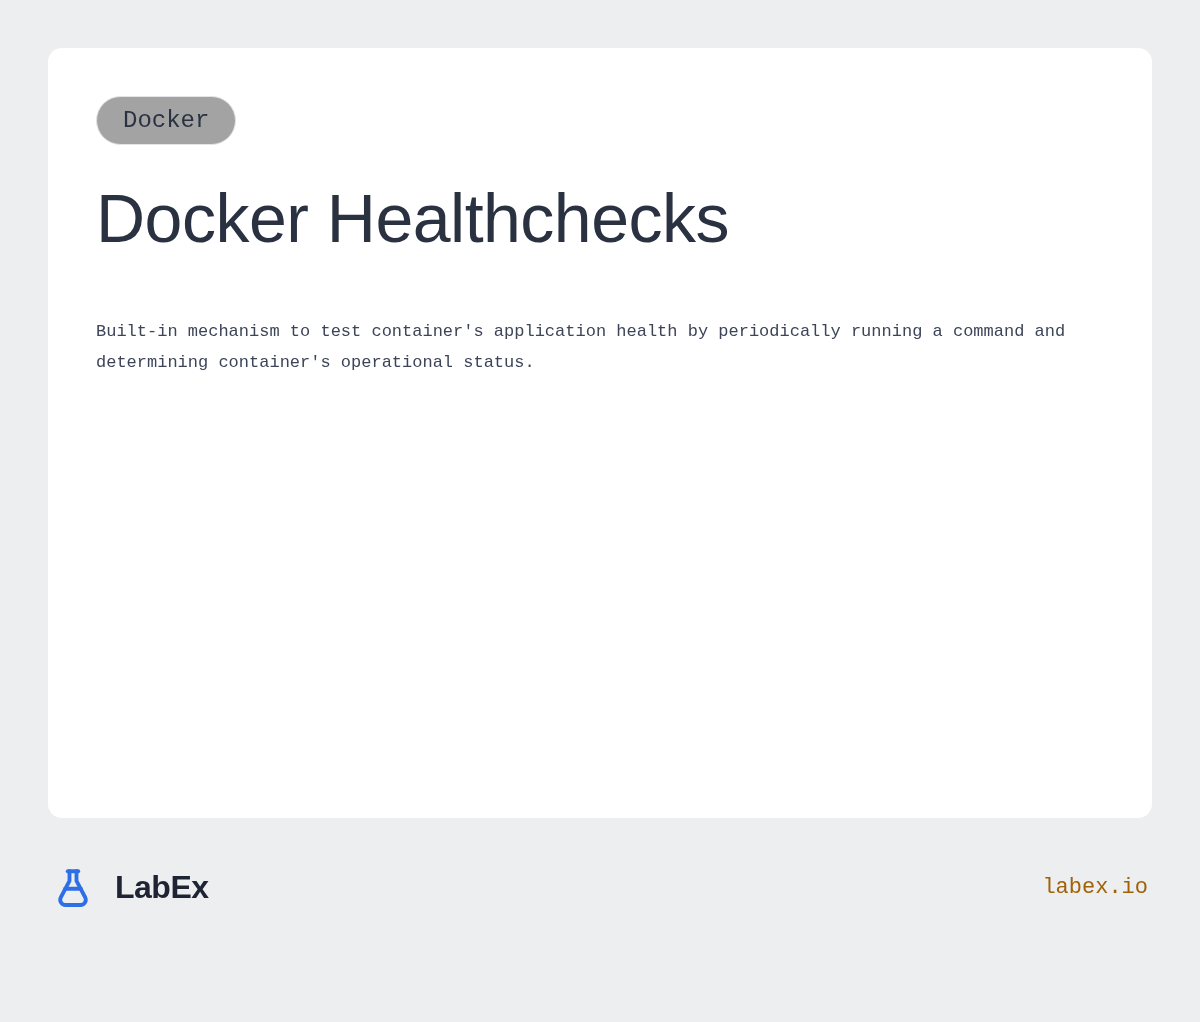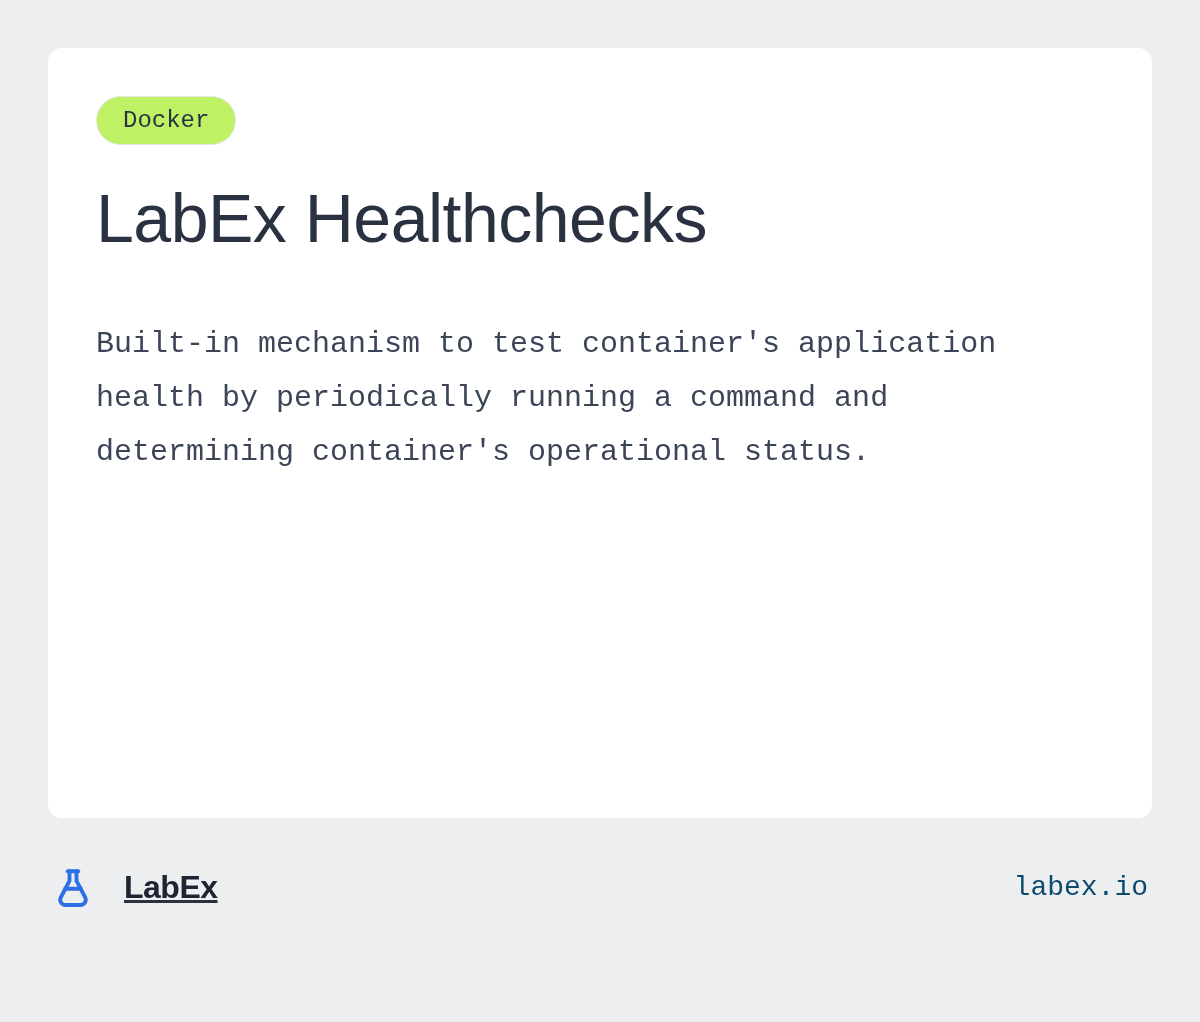--- a/index.html
+++ b/index.html
@@ -11,39 +11,39 @@
       color:#2a3242;
     }
     .card {
       background:#fff;
       border-radius:14px;
       padding:48px;
       min-height:770px;
     }
     .tag {
       display:inline-block;
-      background:#bef264;
+      background:#a3a3a3;
       border:1px solid #e3e5e9;
       border-radius:999px;
       padding:10px 26px;
       font-family:"SFMono-Regular",Consolas,"Liberation Mono",Menlo,monospace;
       font-size:24px;
       color:#2a3242;
       font-weight:500;
     }
     .title {
       font-size:68px;
       font-weight:400;
       color:#2a3242;
       margin-top:34px;
       letter-spacing:-0.5px;
     }
     .desc {
       font-family:"SFMono-Regular",Consolas,"Liberation Mono",Menlo,monospace;
-      font-size:30px;
+      font-size:17px;
       line-height:1.8;
       color:#3c4558;
       margin-top:60px;
     }
     .section-label {
       font-size:30px;
       font-weight:600;
       color:#2a3242;
       margin-top:56px;
     }
@@ -62,42 +62,41 @@
     .footer {
       display:flex;
       align-items:center;
       justify-content:space-between;
       margin-top:48px;
       padding:0 4px;
     }
     .brand {
       display:flex;
       align-items:center;
-      gap:30px;
-      text-decoration:underline;
+      gap:21px;
     }
     .brand-name {
       font-size:32px;
       font-weight:700;
       color:#1e2433;
       letter-spacing:-0.5px;
     }
     .brand-url {
       font-family:"SFMono-Regular",Consolas,"Liberation Mono",Menlo,monospace;
-      font-size:28px;
-      color:#0c4a6e;
+      font-size:22px;
+      color:#a16207;
     }
     .flask-icon { width:42px; height:42px; }
   </style>
 </head>
 <body>
 
 <div class="card">
   <span class="tag">Docker</span>
-  <h1 class="title">LabEx Healthchecks</h1>
+  <h1 class="title">Docker Healthchecks</h1>
   <p class="desc">Built-in mechanism to test container's application health by periodically running a command and determining container's operational status.</p>
 </div>
 
 <div class="footer">
   <div class="brand">
     <svg class="flask-icon" viewBox="0 0 24 24" fill="none" stroke="#2e6fe8" stroke-width="2.2" stroke-linecap="round" stroke-linejoin="round">
       <path d="M9 3h6"></path>
       <path d="M10 3v5.5L5 18a3 3 0 0 0 2.7 4.3h8.6A3 3 0 0 0 19 18l-5-9.5V3"></path>
       <path d="M7.5 13h9"></path>
     </svg>

